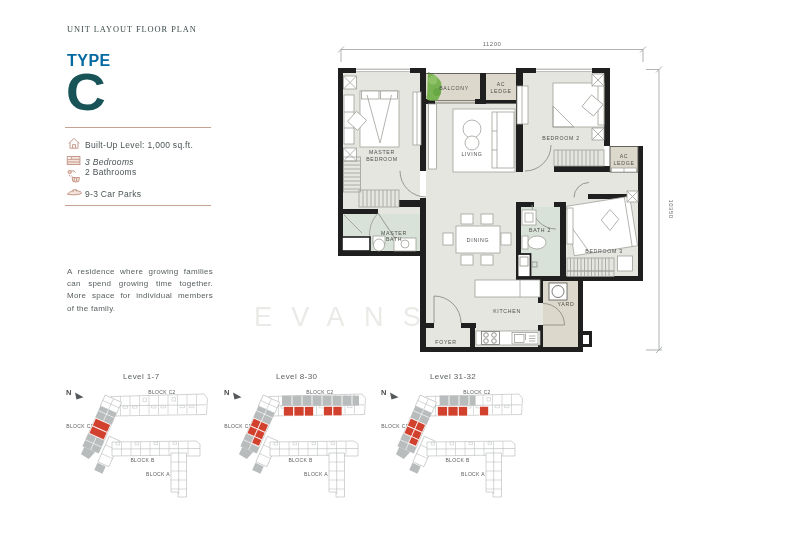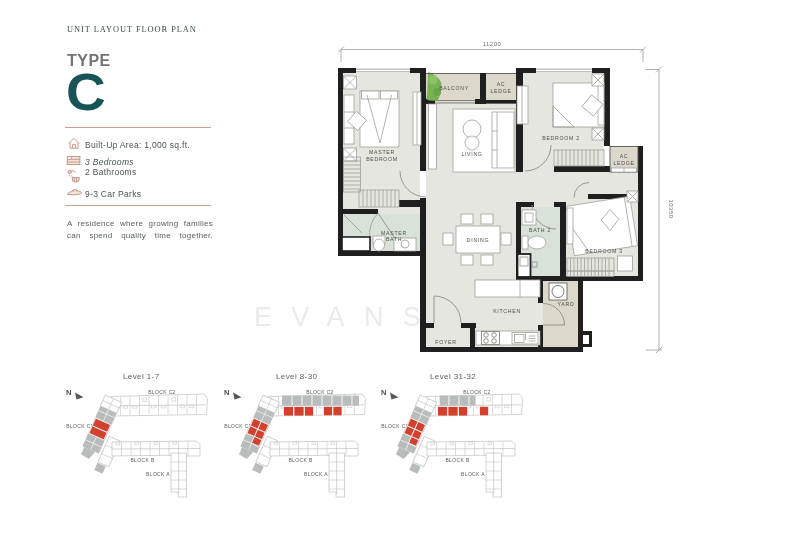--- a/index.html
+++ b/index.html
@@ -1,41 +1,43 @@
 <!DOCTYPE html>
 <html><head>
 <meta charset="utf-8">
 <style>
 html,body{margin:0;padding:0;background:#ffffff;}
 body{font-family:"Liberation Sans",sans-serif;}
 #page{position:relative;width:800px;height:548px;overflow:hidden;background:#fff;}
 .abs{position:absolute;}
 .ttl{font-family:"Liberation Serif",serif;font-size:8.4px;letter-spacing:0.95px;color:#3e4b4b;}
-.type{font-size:16px;font-weight:bold;letter-spacing:0.5px;color:#737373;}
+.type{font-size:16px;font-weight:bold;letter-spacing:0.5px;color:#0369a1;}
 .bigc{font-size:51px;font-weight:bold;color:#175357;line-height:38px;transform:scaleX(1.08);transform-origin:0 0;}
 .row{position:absolute;left:85px;font-size:8.5px;letter-spacing:0.3px;color:#4b5456;}
 .para{position:absolute;left:67px;top:217.5px;width:146px;font-size:8px;letter-spacing:0.25px;line-height:12.4px;color:#585f61;text-align:justify;}
 .hr{position:absolute;left:65px;width:146px;height:1px;background:#c7a191;}
 </style>
 </head>
 <body>
 <div id="page">
 
   <div class="abs ttl" style="left:67px;top:25px;">UNIT LAYOUT FLOOR PLAN</div>
   <div class="abs type" style="left:67px;top:51.5px;">TYPE</div>
   <div class="abs bigc" style="left:66px;top:74px;">C</div>
   <div class="hr" style="top:126.5px;"></div>
-  <div class="row" style="top:140px;">Built-Up Area: 1,000 sq.ft.</div>
+  <div class="row" style="top:140px;">Built-Up Level: 1,000 sq.ft.</div>
   <div class="row" style="top:156.5px;font-style:italic;">3 Bedrooms</div>
   <div class="row" style="top:167px;">2 Bathrooms</div>
   <div class="row" style="top:189px;">9-3 Car Parks</div>
   <div class="hr" style="top:205px;"></div>
   <div class="para">
-    <div style="text-align:justify;text-align-last:justify;">A residence where growing families</div>
-    <div style="text-align:justify;text-align-last:justify;">can spend quality time together.</div>
+    <div style="text-align:justify;text-align-last:justify;margin-top:48px;">A residence where growing families</div>
+    <div style="text-align:justify;text-align-last:justify;">can spend growing time together.</div>
+    <div style="text-align:justify;text-align-last:justify;">More space for individual members</div>
+    <div>of the family.</div>
   </div>
 
   <svg class="abs" style="left:0;top:0;" width="800" height="548" viewBox="0 0 800 548">
     <g stroke="#c69a8b" fill="none" stroke-width="1">
 
       <path d="M68.8 143.5 L74 138.3 L79.2 143.5 M70 142.5 L70 148.2 L78 148.2 L78 142.5 M72.6 148.2 L72.6 144.6 L75.4 144.6 L75.4 148.2"></path>
 
       <rect x="67.3" y="156.5" width="12.6" height="8" fill="#f3e3db"></rect>
       <path d="M67.3 159.3 H79.9 M67.3 162 H79.9 M71.2 156.5 V159.3"></path>
       <rect x="67.9" y="157.1" width="2.6" height="1.6" fill="#ffffff" stroke="none"></rect>

